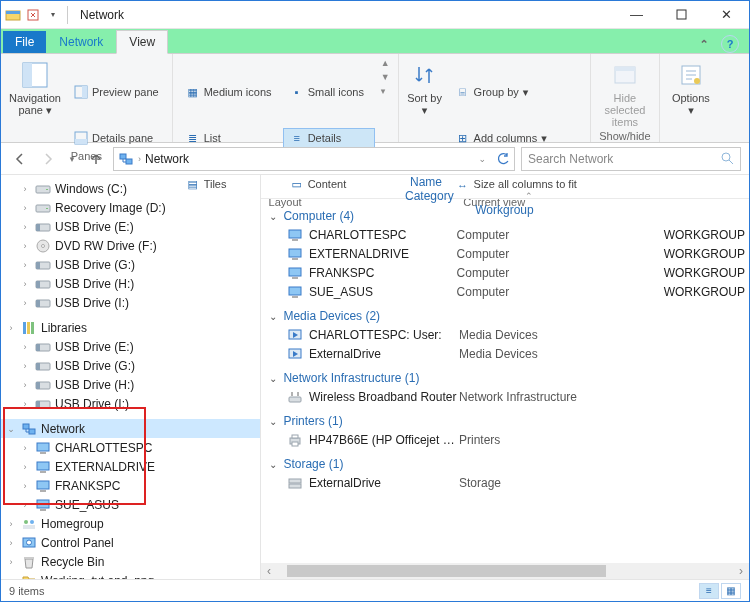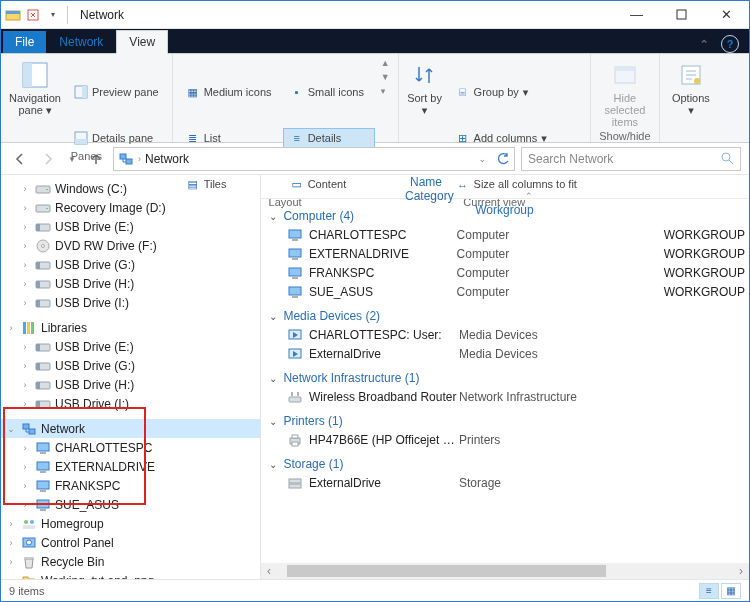--- a/index.html
+++ b/index.html
@@ -6,21 +6,21 @@
   body { margin: 0; width: 750px; height: 602px; background:#fff; font-size:12px; color:#222; overflow:hidden; border:1px solid #2a79d7;}
   
   .titlebar { height:28px; display:flex; align-items:center; border-bottom:1px solid #e5e5e5; padding:0 0 0 4px; background:#fff;}
   .titlebar .qat { display:flex; gap:4px; align-items:center;}
   .titlebar .qat span { width:16px; height:16px; display:flex; align-items:center; justify-content:center;}
   .titlebar .sep { width:1px; height:18px; background:#ccc; margin:0 6px;}
   .titlebar .title { margin-left:6px; font-size:12px;}
   .winbtns { margin-left:auto; display:flex;}
   .winbtns div { width:45px; height:28px; display:flex; align-items:center; justify-content:center; font-size:13px; color:#333;}
   
-  .tabs { height:24px; display:flex; align-items:flex-end; background:#0f172a; border-bottom:0;}
+  .tabs { height:24px; display:flex; align-items:flex-end; background:#86efac; border-bottom:0;}
   .tab-file { background:#1979ca; color:#fff; padding:4px 12px 4px 12px; font-size:12px; margin-left:2px;}
   .tab { padding:4px 12px; font-size:12px; color:#1979ca; border:1px solid transparent; position:relative; top:1px;}
   .tab.active { border:1px solid #d0d0d0; border-bottom:1px solid #f5f6f7; background:#f5f6f7; color:#333;margin-top:24px;}
   .help-chev { margin-left:auto; display:flex; gap:8px; padding-right:10px; align-items:center;}
   .help-chev span{width:18px; height:18px; display:flex; align-items:center; justify-content:center; color:#1979ca; border:1px solid #b9d6f0; border-radius:50%; font-size:11px; font-weight:bold;}
   .help-chev .chev{border:none; color:#666;}
   
   .ribbon { height:90px; background:#f5f6f7; border-top:1px solid #d0d0d0; border-bottom:1px solid #d0d0d0; display:flex;}
   .rgroup { border-right:1px solid #e1e1e1; display:flex; flex-direction:column; padding:4px 6px 0 6px;}
   .rgroup .body { flex:1; display:flex; gap:4px; align-items:flex-start;}

